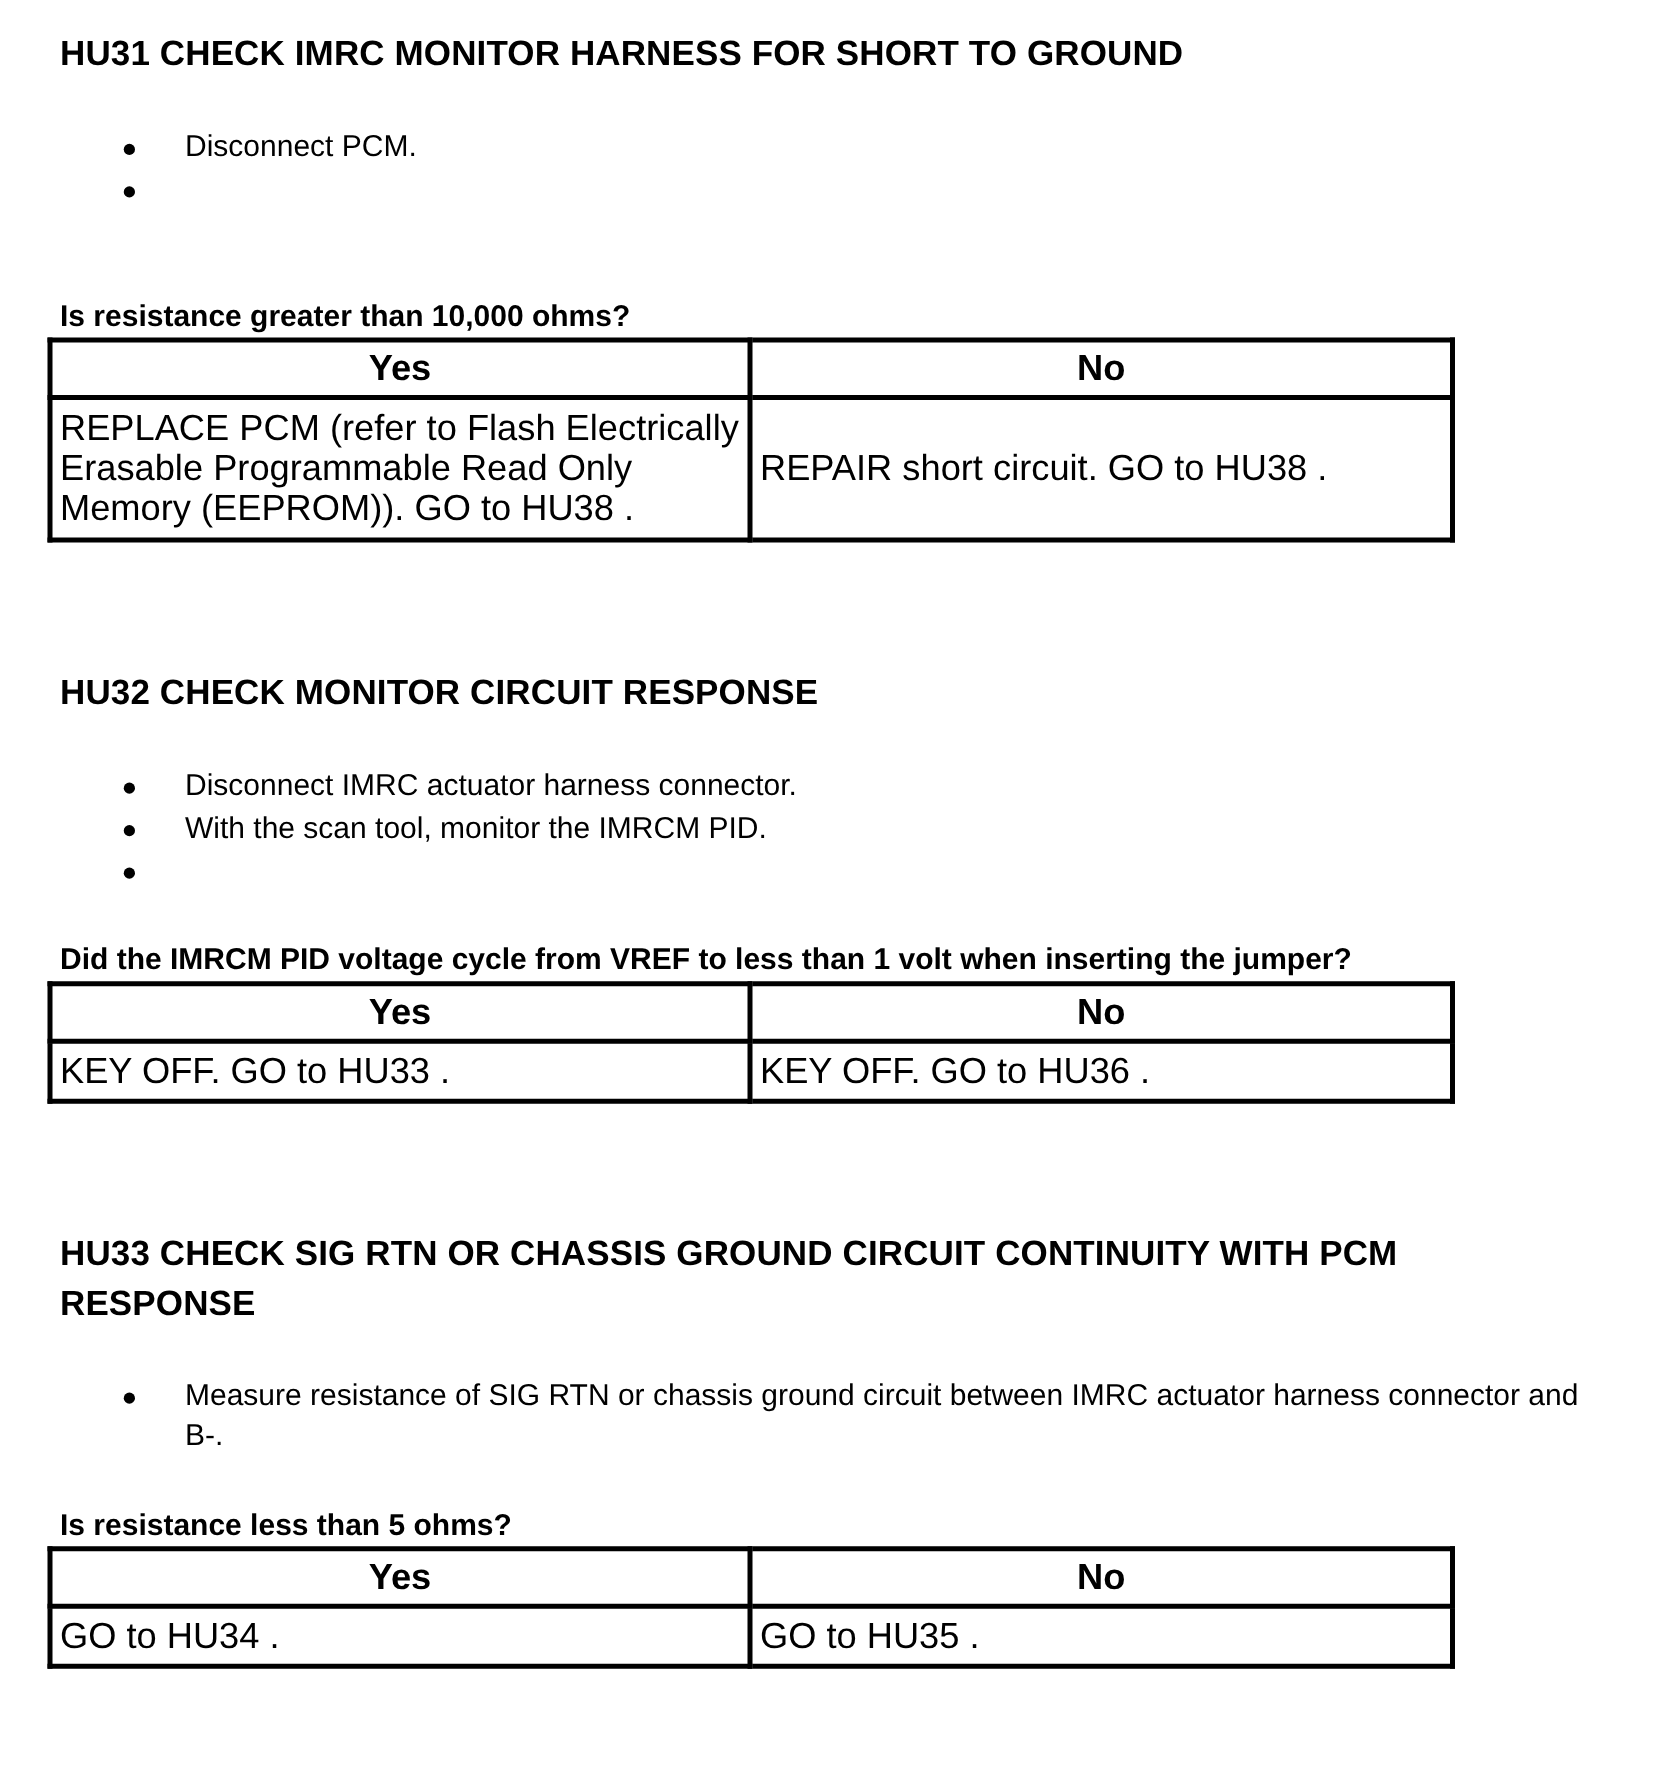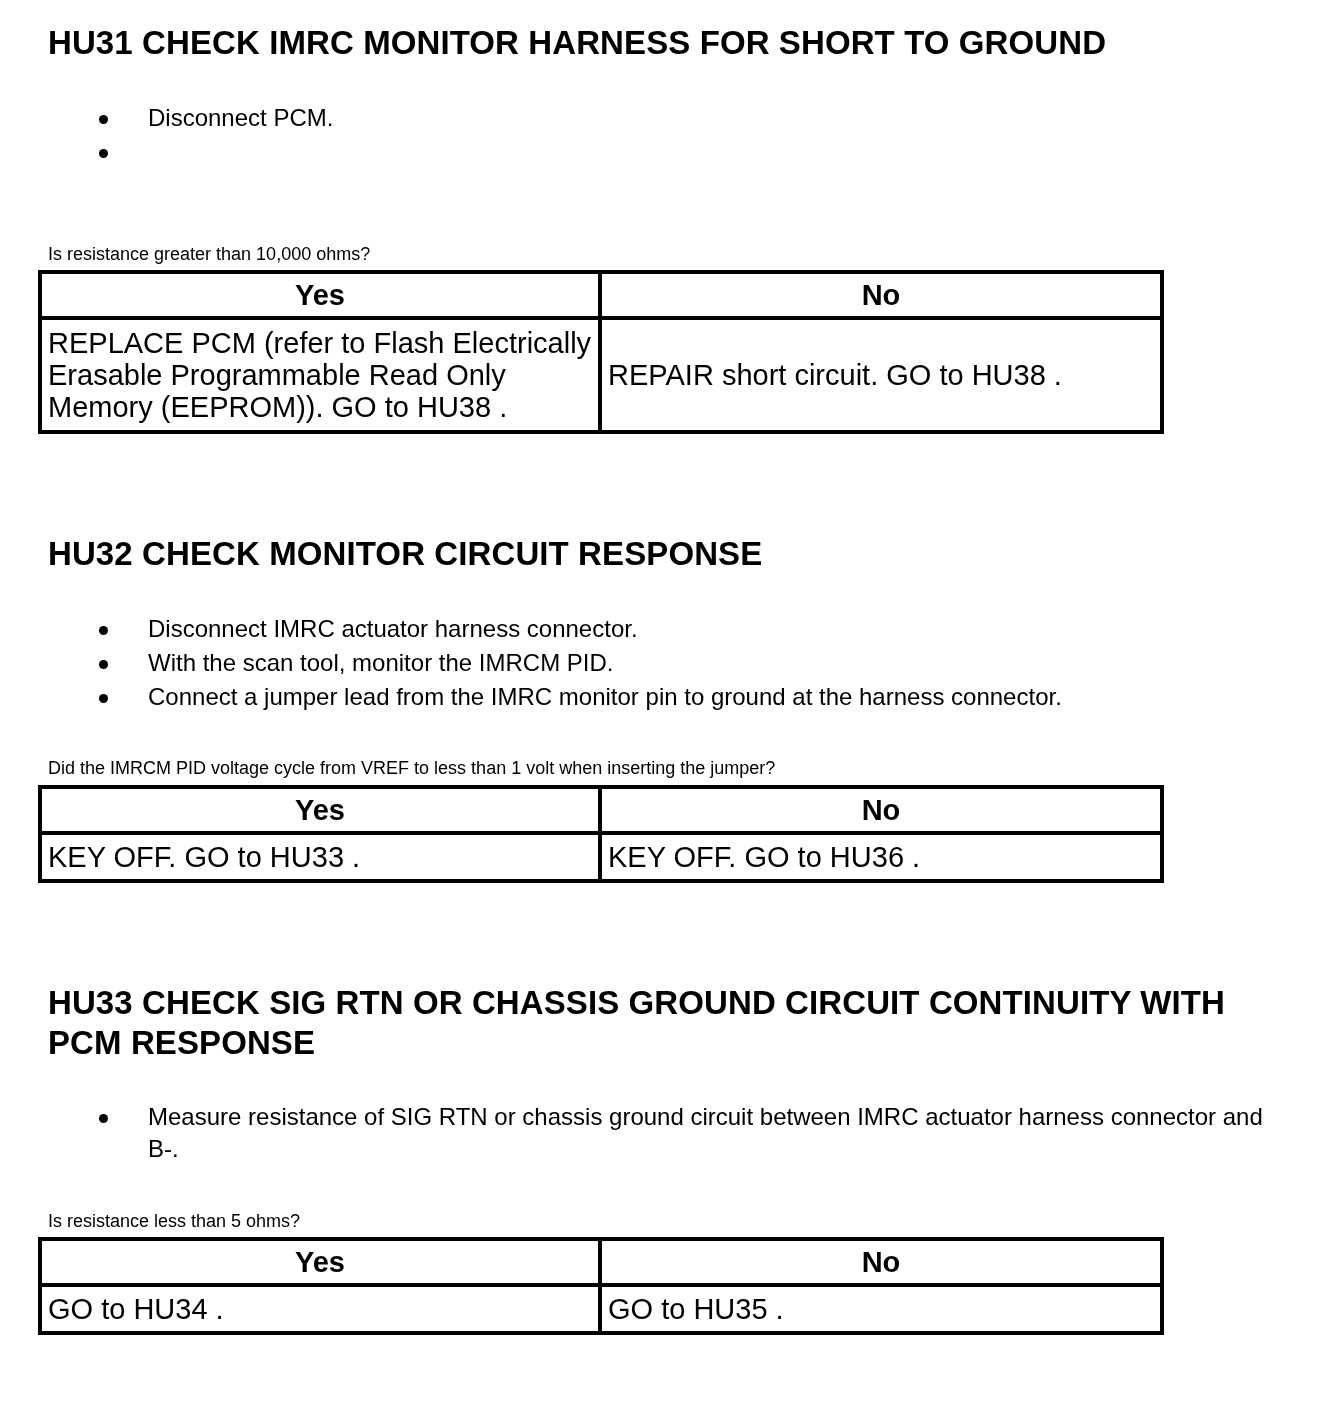--- a/index.html
+++ b/index.html
@@ -3,34 +3,34 @@
   <meta charset="utf-8">
   <style>
     html, body { margin: 0; padding: 0; background: #ffffff; }
     body {
       width: 1344px; height: 1412px; position: relative; overflow: hidden;
       font-family: "Liberation Sans", sans-serif; color: #000;
     }
     .section { position: absolute; left: 0; width: 1344px; }
     .heading {
       position: absolute; left: 48px; margin: 0;
-      font-weight: bold; font-size: 33px; line-height: 40px; letter-spacing: 0.1px;
+      font-weight: bold; font-size: 28px; line-height: 40px; letter-spacing: 0.1px;
     }
     .bullets { position: absolute; left: 0; width: 1344px; margin: 0; padding: 0; list-style: none; }
     .bullet {
       position: relative; padding-left: 148px; padding-right: 77px;
       font-size: 24px; line-height: 32px; margin-bottom: 2px;
     }
     .bullet .dot {
       position: absolute; left: 99px; top: 13px; width: 9px; height: 9px;
       border-radius: 50%; background: #000;
     }
     .question {
       position: absolute; left: 48px; margin: 0;
-      font-weight: normal; font-size: 18px; line-height: 28px;
+      font-weight: bold; font-size: 24px; line-height: 28px;
     }
     table.qt {
       position: absolute; left: 38px; width: 1122px;
       border-collapse: collapse; table-layout: fixed;
       font-size: 29px;
     }
     table.qt td, table.qt th { border: 4px solid #000; padding: 0 6px; vertical-align: middle; }
     table.qt th { font-weight: bold; text-align: center; height: 42px; }
     table.qt td { text-align: left; line-height: 32px; }
     table.qt col.c1 { width: 560px; }
@@ -62,21 +62,21 @@
     </tr>
   </tbody>
     </table>
 </div>
 
 <div class="section">
   <h2 class="heading" style="top:534px;">HU32 CHECK MONITOR CIRCUIT RESPONSE</h2>
   <ul class="bullets" style="top:613px;">
     <li class="bullet"><span class="dot"></span><span>Disconnect IMRC actuator harness connector.</span></li>
     <li class="bullet"><span class="dot"></span><span>With the scan tool, monitor the IMRCM PID.</span></li>
-    <li class="bullet"><span class="dot"></span><span>Connect a jumper lead from the IMRC monitor pin to ground at the harness connector.</span></li>
+    <li class="bullet"><span class="dot"></span></li>
   </ul>
   <p class="question" style="top:754px;">Did the IMRCM PID voltage cycle from VREF to less than 1 volt when inserting the jumper?</p>
   <table class="qt" style="top:785px;">
     <colgroup>
         <col class="c1">
         <col class="c2">
       </colgroup>
     <tbody>
         <tr>
       <th>Yes</th>

